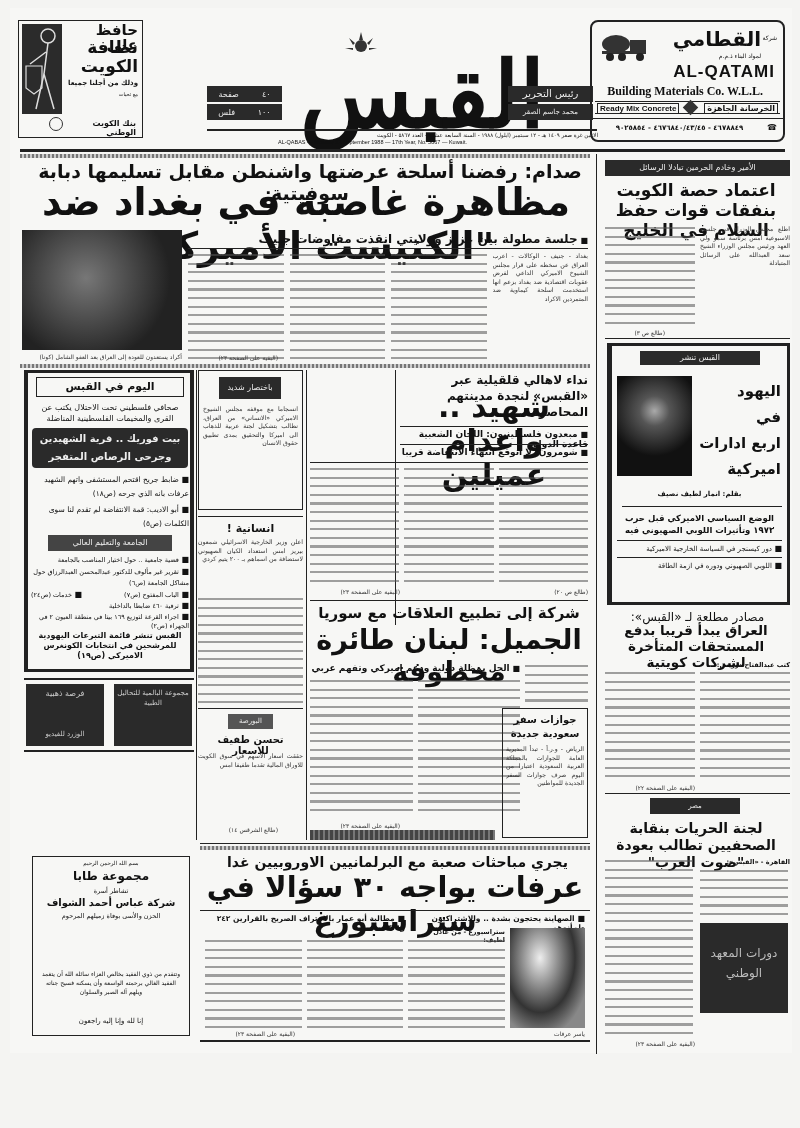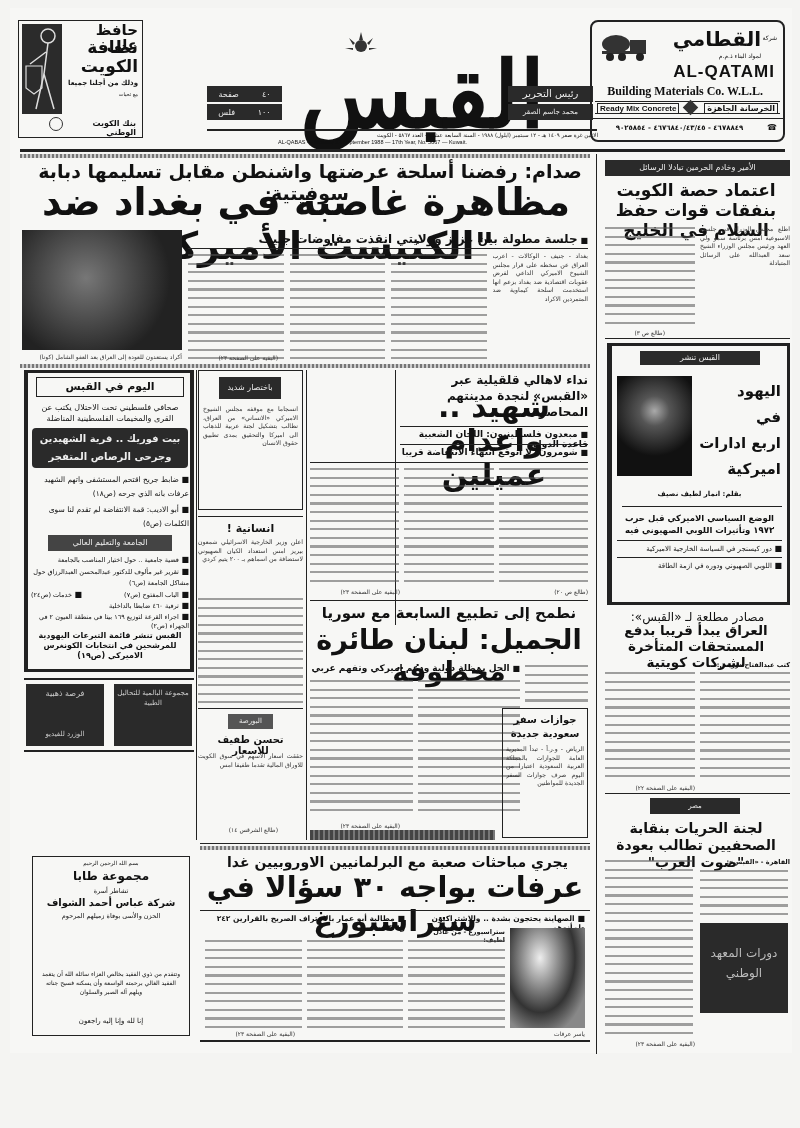--- a/index.html
+++ b/index.html
@@ -182,21 +182,21 @@
   <div class="box" style="left:188px;top:362px;width:105px;height:140px;">
     <div class="darkbox center" style="left:20px;top:6px;width:62px;height:22px;font-size:8px;line-height:22px;">باختصار شديد</div>
     <div class="abs body-text" style="left:4px;top:34px;width:95px;height:100px;">انسجاما مع موقفه مجلس الشيوخ الاميركي «الانساني» من العراق، نطالب بتشكيل لجنة عربية للذهاب الى اميركا والتحقيق بمدى تطبيق حقوق الانسان</div>
   </div>
   <div class="rule" style="left:188px;top:508px;width:105px;height:1px;"></div>
   <div class="abs rtl center bold" style="left:188px;top:514px;width:105px;font-size:11px;">انسانية !</div>
   <div class="abs body-text" style="left:188px;top:530px;width:105px;height:55px;">اعلن وزير الخارجية الاسرائيلي شمعون بيريز امس استعداد الكيان الصهيوني لاستضافة من اسماهم بـ ٢٠٠ يتيم كردي</div>
   <div class="abs col-lines" style="left:188px;top:588px;width:105px;height:110px;"></div>
 
   <div class="rule" style="left:300px;top:592px;width:278px;height:1px;"></div>
-  <div class="abs rtl center bold" style="left:300px;top:596px;width:278px;font-size:15px;">نطمح إلى تطبيع السابعة مع سوريا</div>
+  <div class="abs rtl center bold" style="left:300px;top:596px;width:278px;font-size:15px;">شركة إلى تطبيع العلاقات مع سوريا</div>
   <div class="abs rtl center headline-l" style="left:300px;top:616px;width:278px;font-size:27px;">الجميل: لبنان طائرة مخطوفة</div>
   <div class="abs rtl bold bullet" style="left:300px;top:655px;width:210px;font-size:9px;">الحل بمظلة دولية ودعم اميركي وتفهم عربي</div>
   <div class="abs" style="left:300px;top:670px;width:210px;height:140px;display:flex;gap:5px;">
     <div class="col-lines" style="flex:1;height:100%;"></div>
     <div class="col-lines" style="flex:1;height:100%;"></div>
   </div>
   <div class="abs col-lines" style="left:515px;top:655px;width:63px;height:40px;"></div>
   <div class="box" style="left:492px;top:700px;width:86px;height:130px;border-width:1px;">
     <div class="abs rtl center bold" style="left:0;top:4px;width:84px;font-size:10px;line-height:14px;">جوازات سفر سعودية جديدة</div>
     <div class="abs body-text" style="left:3px;top:36px;width:78px;height:90px;">الرياض - و.ر.أ - تبدأ المديرية العامة للجوازات بالمملكة العربية السعودية اعتبارا من اليوم صرف جوازات السفر الجديدة للمواطنين</div>

